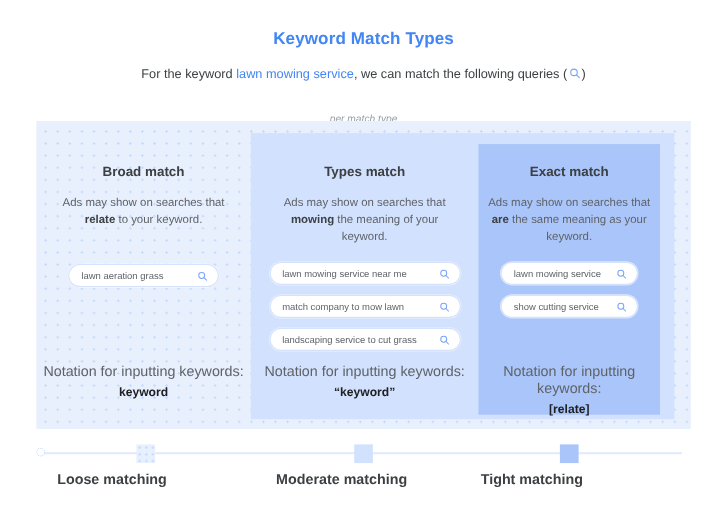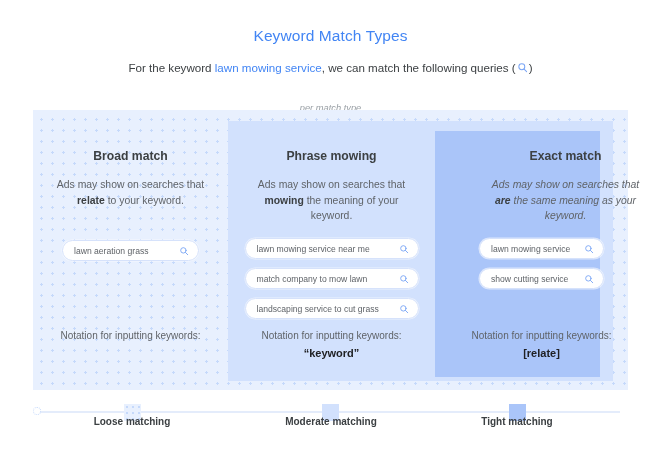--- a/index.html
+++ b/index.html
@@ -22,21 +22,21 @@
     position: absolute;
     left: 0;
     top: 0;
     width: 661px;
     text-align: center;
   }
   .page-title {
     margin: 0;
     padding-top: 27px;
     font-size: 15.5px;
-    font-weight: normal;
+    font-weight: bold;
     letter-spacing: .1px;
     color: #4285f4;
     text-align: center;
   }
   .subtitle {
     margin: 0;
     padding-top: 16px;
     font-size: 11.6px;
     color: #3c4043;
     line-height: 1.2;
@@ -88,42 +88,42 @@
 
   
   .col {
     position: absolute;
     top: 110px;
     height: 276px;
     text-align: center;
   }
   .col-broad  { left: 33px;  width: 195px; }
   .col-phrase { left: 228px; width: 207px; }
-  .col-exact  { left: 435px; width: 165px; padding-left: 48px; }
+  .col-exact  { left: 435px; width: 165px; }
 
   .col-title {
     margin: 0;
     font-size: 12.2px;
     font-weight: bold;
     color: #3c4043;
   }
   .col-broad  .col-title { padding-top: 39px; }
   .col-phrase .col-title { padding-top: 39px; }
   .col-exact  .col-title { padding-top: 39px; }
 
   .col-desc {
     margin: 0 auto;
     padding-top: 14px;
     font-size: 10.4px;
     line-height: 1.5;
     color: #5f6368;
   }
   .col-broad  .col-desc { width: 160px; }
   .col-phrase .col-desc { width: 150px; }
-  .col-exact  .col-desc { width: 148px; font-style: italic; }
+  .col-exact  .col-desc { width: 148px; }
   .col-desc b { color: #3c4043; font-weight: bold; }
 
   
   .pills {
     position: absolute;
     left: 0;
     width: 100%;
   }
   .col-broad  .pills { top: 130px; }
   .col-phrase .pills { top: 128px; }
@@ -165,21 +165,21 @@
     position: absolute;
     left: 0;
     width: 100%;
   }
   .col-broad  .notation { top: 220px; }
   .col-phrase .notation { top: 220px; }
   .col-exact  .notation { top: 220px; }
 
   .notation-label {
     margin: 0;
-    font-size: 10px;
+    font-size: 13px;
     color: #5f6368;
   }
   .notation-value {
     margin: 0;
     padding-top: 6px;
     font-size: 11px;
     font-weight: bold;
     color: #202124;
   }
 
@@ -219,24 +219,23 @@
     left: 124px;
     background-color: #e8f0fe;
     background-image: radial-gradient(#c5d9fb 1.05px, transparent 1.15px);
     background-size: 6px 6px;
   }
   .scale-marker.m2 { left: 322px; background: #d2e1fd; }
   .scale-marker.m3 { left: 509px; background: #aac5f9; }
 
   .scale-label {
     position: absolute;
-    top: 16px;
+    top: 28px;
     width: 160px;
-    text-align: center;
-    font-size: 10px;
+    font-size: 13px;
     font-weight: bold;
     color: #3c4043;
   }
   .scale-label.l1 { left: 52px; }
   .scale-label.l2 { left: 251px; }
   .scale-label.l3 { left: 437px; }
 </style>
 </head>
 <body>
 
@@ -272,25 +271,26 @@
         <svg width="10" height="10" viewBox="0 0 24 24" fill="none" stroke="#7aa5f5" stroke-width="2.2" stroke-linecap="round">
           <circle cx="10.5" cy="10.5" r="6.5"></circle>
           <line x1="15.5" y1="15.5" x2="21" y2="21"></line>
         </svg>
       </span>
     </div>
   </div>
 
   <div class="notation">
     <p class="notation-label">Notation for inputting keywords:</p>
+    <p class="notation-value">keyword</p>
   </div>
 </div>
 
 <div class="col col-phrase">
-  <h2 class="col-title">Phrase mowing</h2>
+  <h2 class="col-title">Types match</h2>
   <p class="col-desc">
     <span>Ads may show on searches that </span><b>mowing</b><span> the meaning of your keyword.</span>
   </p>
 
   <div class="pills">
     <div class="pill">
       <span class="pill-text">lawn mowing service near me</span>
       <span class="pill-icon">
         <svg width="10" height="10" viewBox="0 0 24 24" fill="none" stroke="#7aa5f5" stroke-width="2.2" stroke-linecap="round">
           <circle cx="10.5" cy="10.5" r="6.5"></circle>

